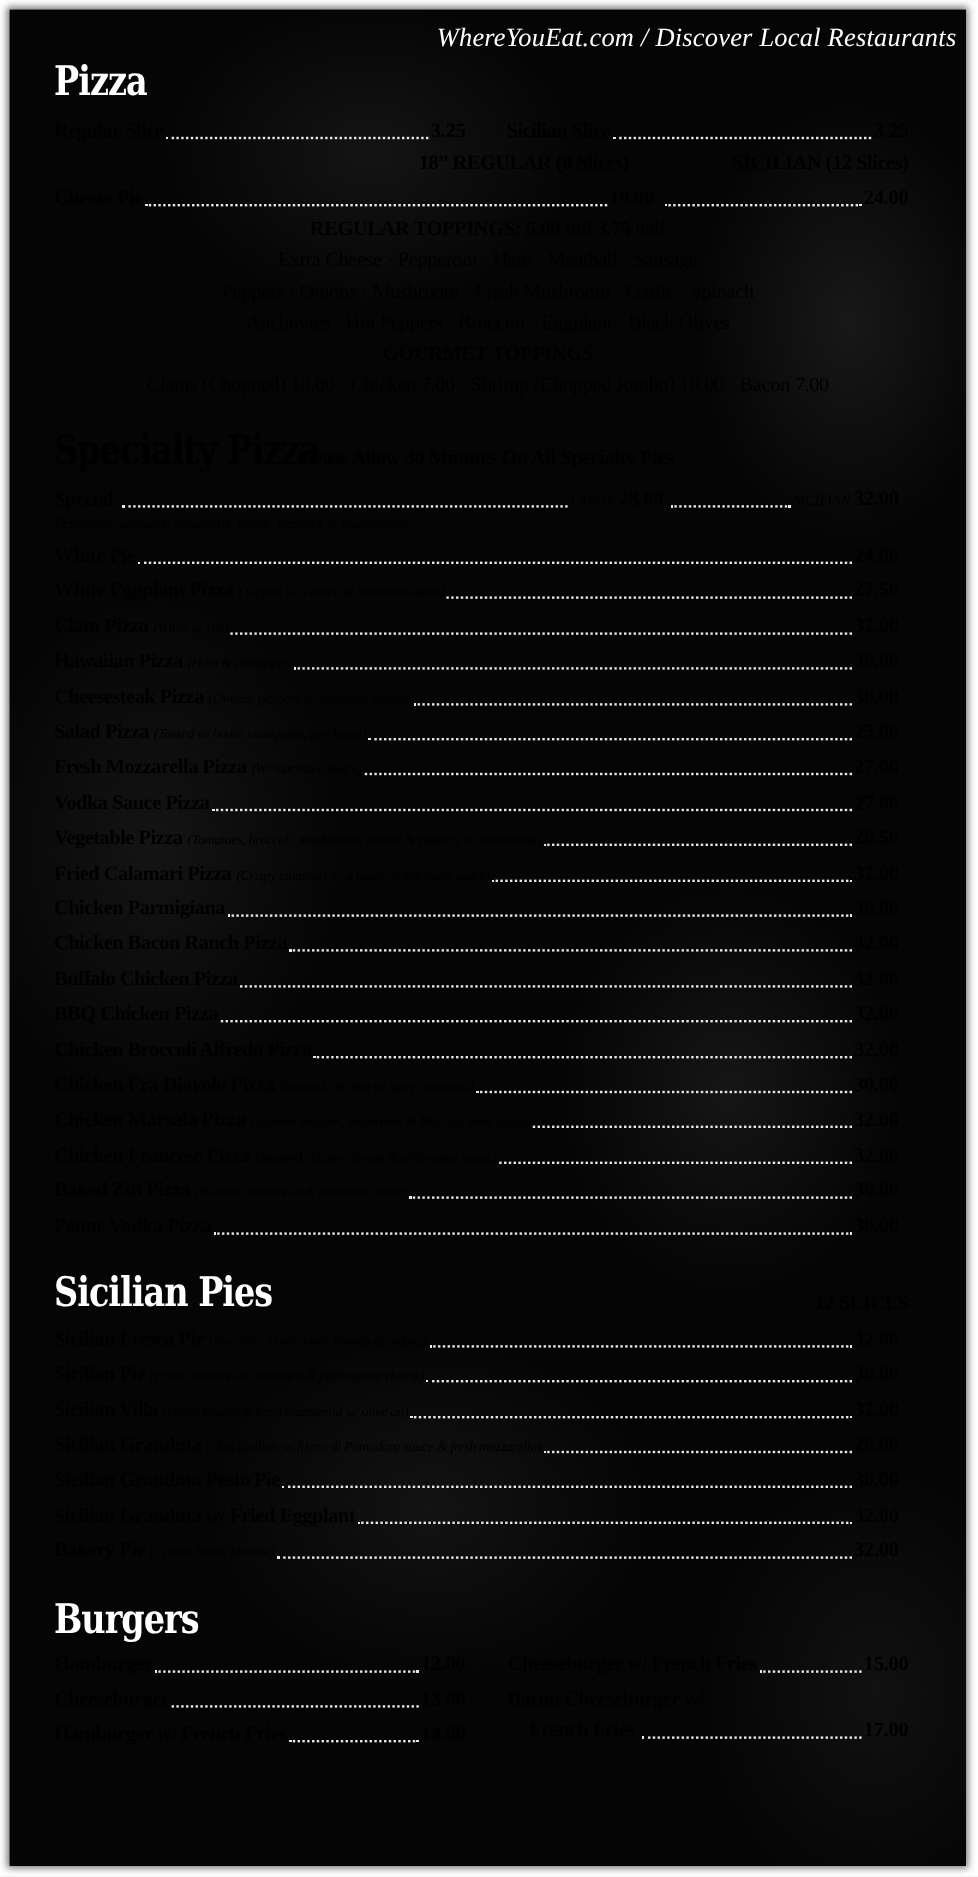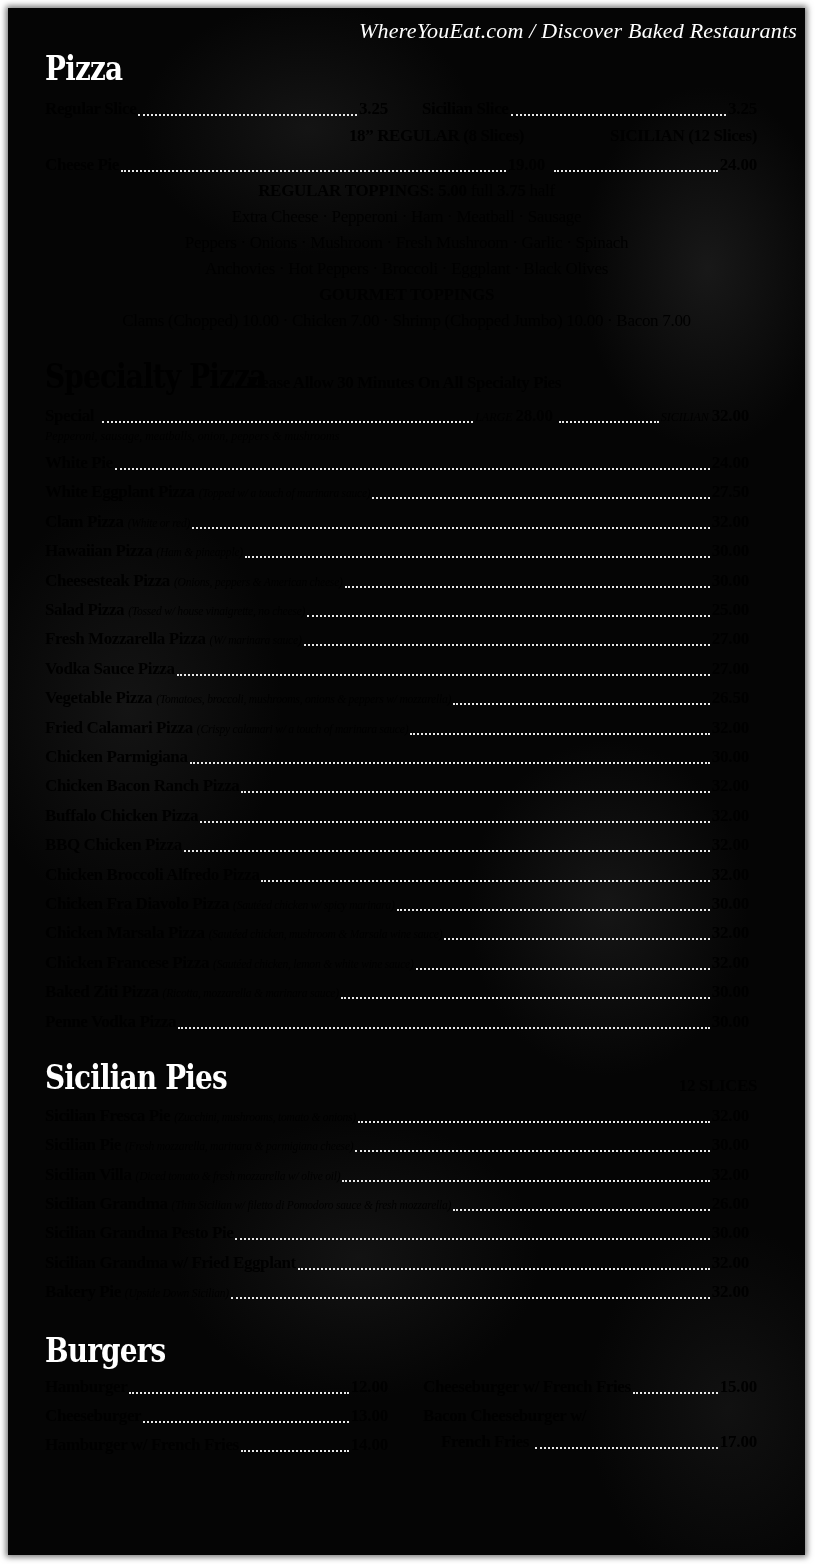--- a/index.html
+++ b/index.html
@@ -51,21 +51,21 @@
   .sub-desc {
     position:absolute; left:45px; font-style:italic; font-size:12px;
   }
   .col-header { position:absolute; font-size:17px; font-weight:bold; letter-spacing:-0.4px; }
 </style>
 </head>
 <body>
 
 <div class="panel"></div>
 
-<div class="site-title">WhereYouEat.com / Discover Baked Restaurants</div>
+<div class="site-title">WhereYouEat.com / Discover Local Restaurants</div>
 
 <div class="section-title" style="top:48px;">Pizza</div>
 
 <div class="row" style="top:99px; width:343px;">
   <span class="name">Regular Slice</span>
   <span class="dots"></span>
   <span class="price">3.25</span>
 </div>
 <div class="row" style="top:99px; left:422px; width:335px;">
   <span class="name">Sicilian Slice</span>

